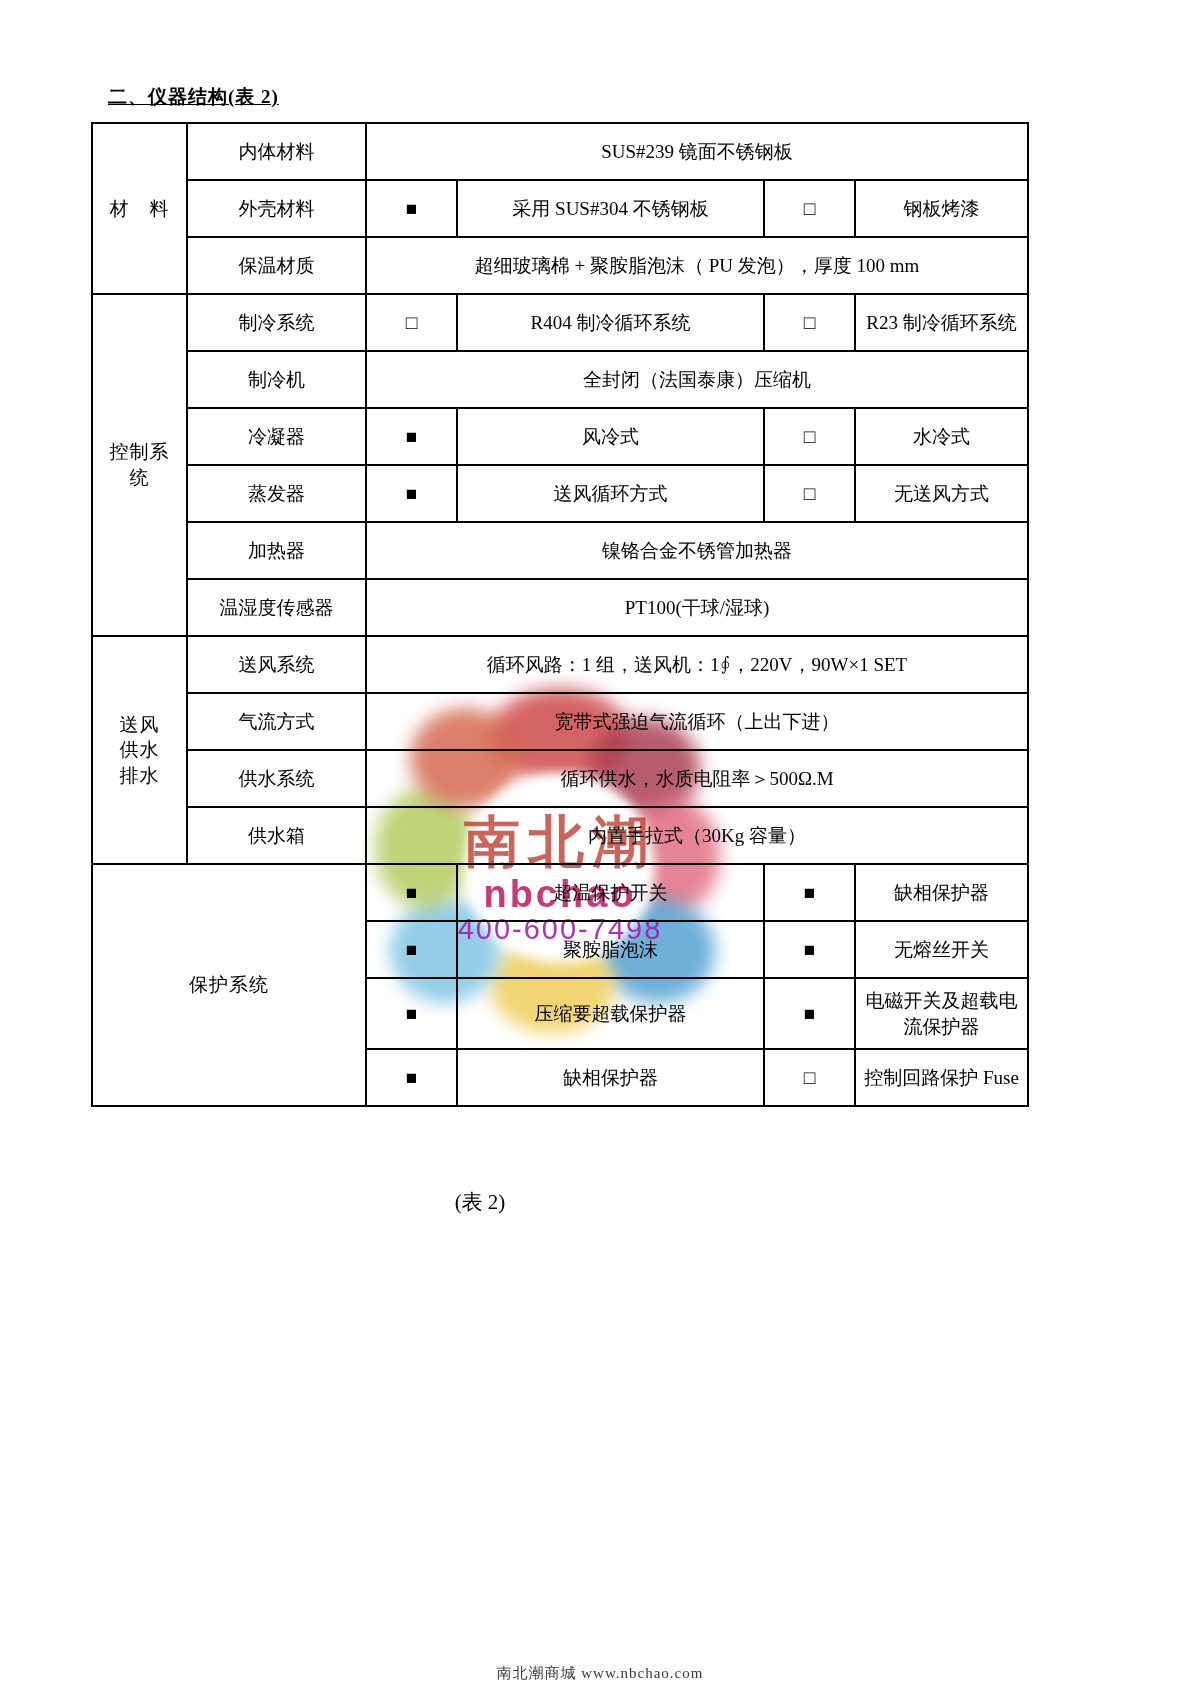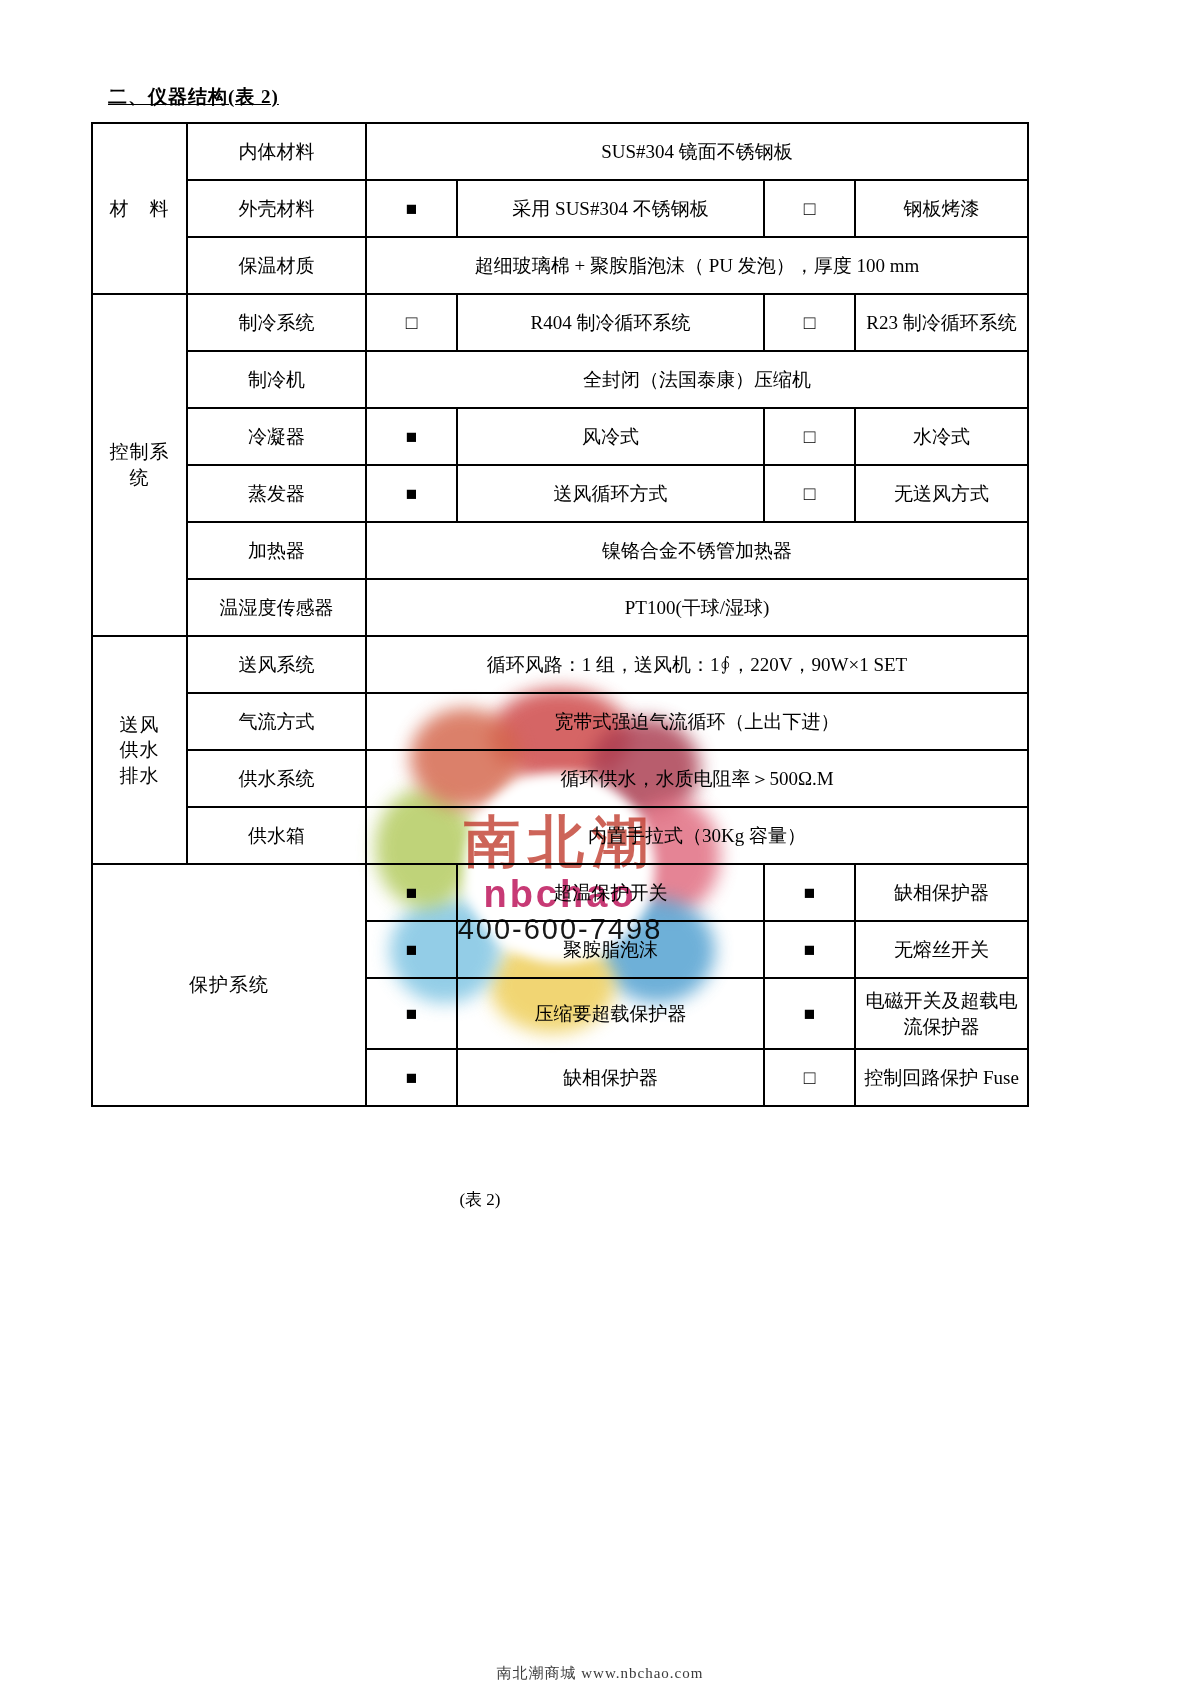--- a/index.html
+++ b/index.html
@@ -20,21 +20,21 @@
   table.spec td{
     border:2px solid #000;text-align:center;vertical-align:middle;
     padding:4px 4px;background:transparent;line-height:1.35;
   }
   table.spec tr{height:57px;}
   table.spec tr.tall{height:71px;}
   td.group{white-space:pre-line;letter-spacing:1px;}
   td.cb{font-size:19px;}
   .caption{
     position:absolute;left:0;top:1188px;width:960px;z-index:2;
-    text-align:center;font-size:17px;
+    text-align:center;font-size:21px;
   }
   .footer{
     position:absolute;left:0;top:1646px;width:1200px;z-index:2;
     text-align:center;font-size:15px;color:#3a3a3a;letter-spacing:1px;margin-top:18px;
   }
   
   .wm{position:absolute;left:385px;top:693px;width:350px;height:350px;z-index:1;}
   .wm .blob{position:absolute;border-radius:50%;filter:blur(9px);opacity:.82;}
   .wm .b1{left:105px;top:-5px;width:140px;height:95px;background:#cd4444;}
   .wm .b2{left:205px;top:25px;width:110px;height:100px;background:#a93a4e;}
@@ -50,21 +50,21 @@
     font-size:56px;font-weight:bold;color:#c0392b;opacity:.78;letter-spacing:8px;
   }
   .wm-latin{
     position:absolute;left:0;top:180px;width:100%;text-align:center;
     font-family:"Liberation Sans","DejaVu Sans",sans-serif;
     font-size:38px;font-weight:bold;color:#be185d;opacity:.85;letter-spacing:3px;
   }
   .wm-phone{
     position:absolute;left:0;top:220px;width:100%;text-align:center;
     font-family:"Liberation Sans","DejaVu Sans",sans-serif;
-    font-size:29px;color:#000000;opacity:.9;letter-spacing:2px;
+    font-size:29px;color:#a21caf;opacity:.9;letter-spacing:2px;
   }
 </style>
 </head>
 <body>
 
 <div class="page">
 
   <div class="title">二、仪器结构(表 2)</div>
 
   <div class="wm">
@@ -88,21 +88,21 @@
         <col style="width:179px">
         <col style="width:91px">
       <col style="width:307px">
         <col style="width:91px">
         <col style="width:173px">
     </colgroup>
     <tbody>
       <tr>
         <td class="group" rowspan="3">材　料</td>
         <td>内体材料</td>
-        <td colspan="4">SUS#304 镜面不锈钢板</td>
+        <td colspan="4">SUS#239 镜面不锈钢板</td>
       </tr>
       <tr>
         <td>外壳材料</td>
         <td class="cb">■</td>
         <td>采用 SUS#304 不锈钢板</td>
         <td class="cb">□</td>
         <td>钢板烤漆</td>
       </tr>
       <tr>
         <td>保温材质</td>

